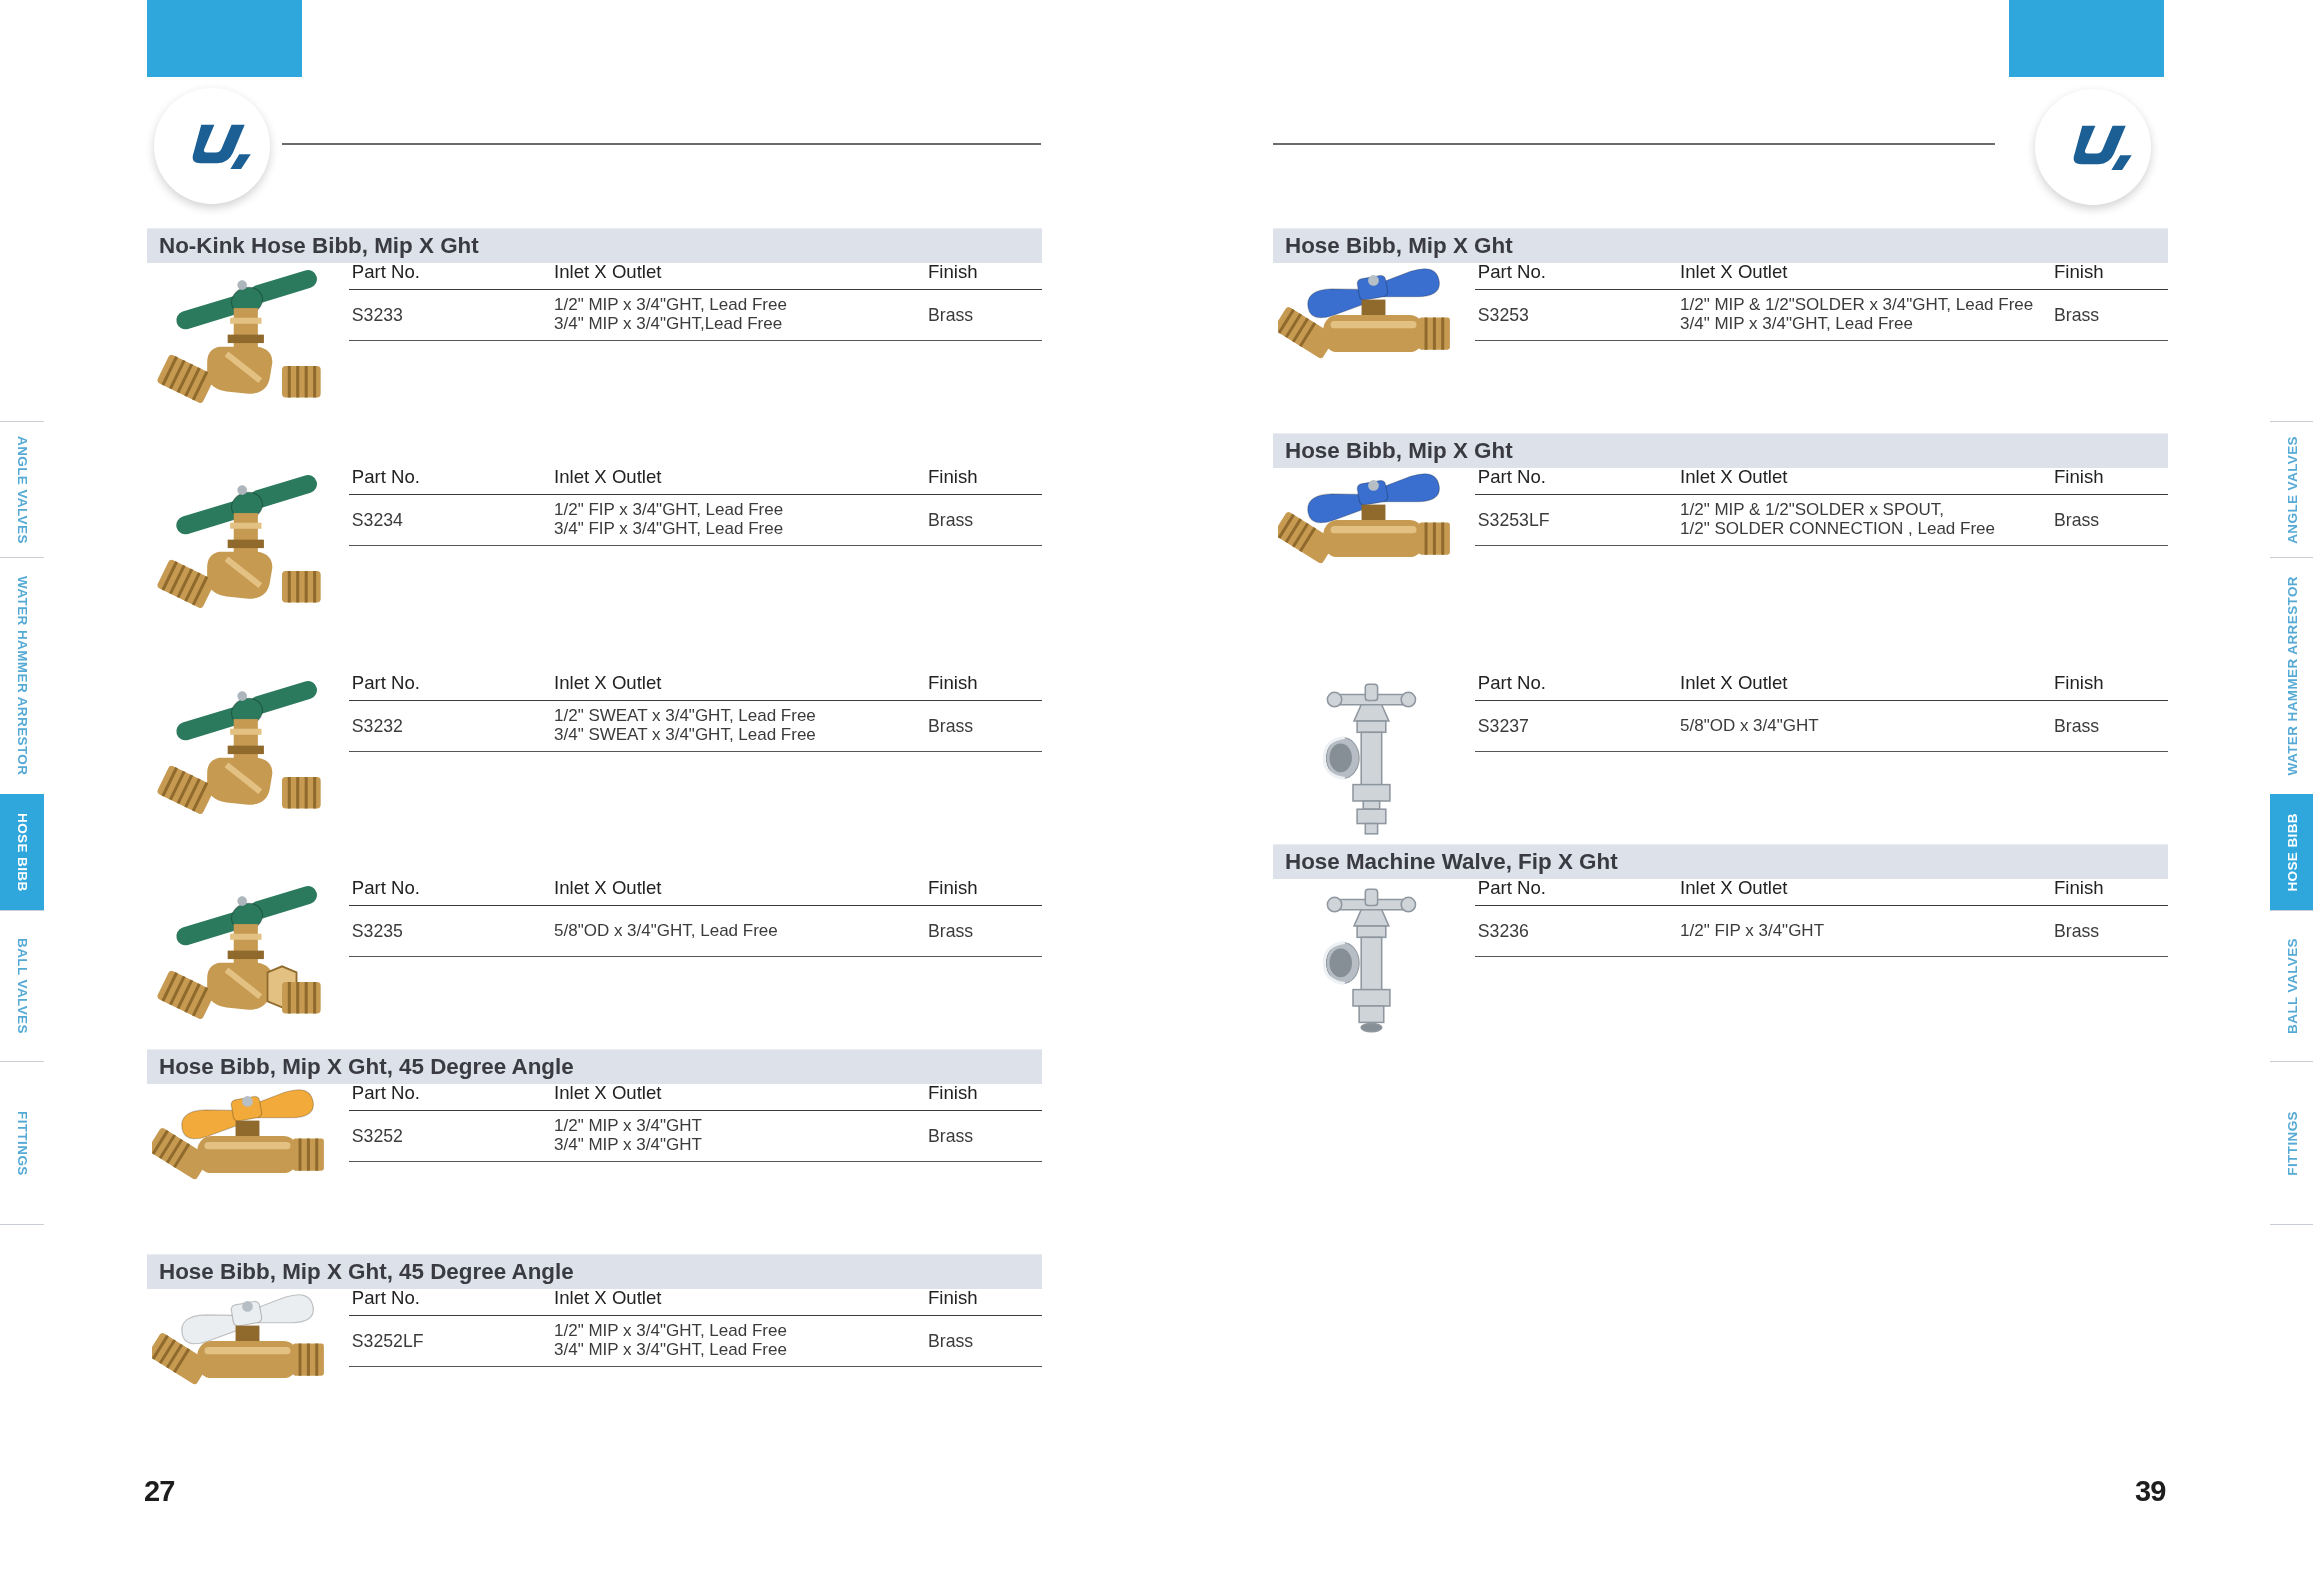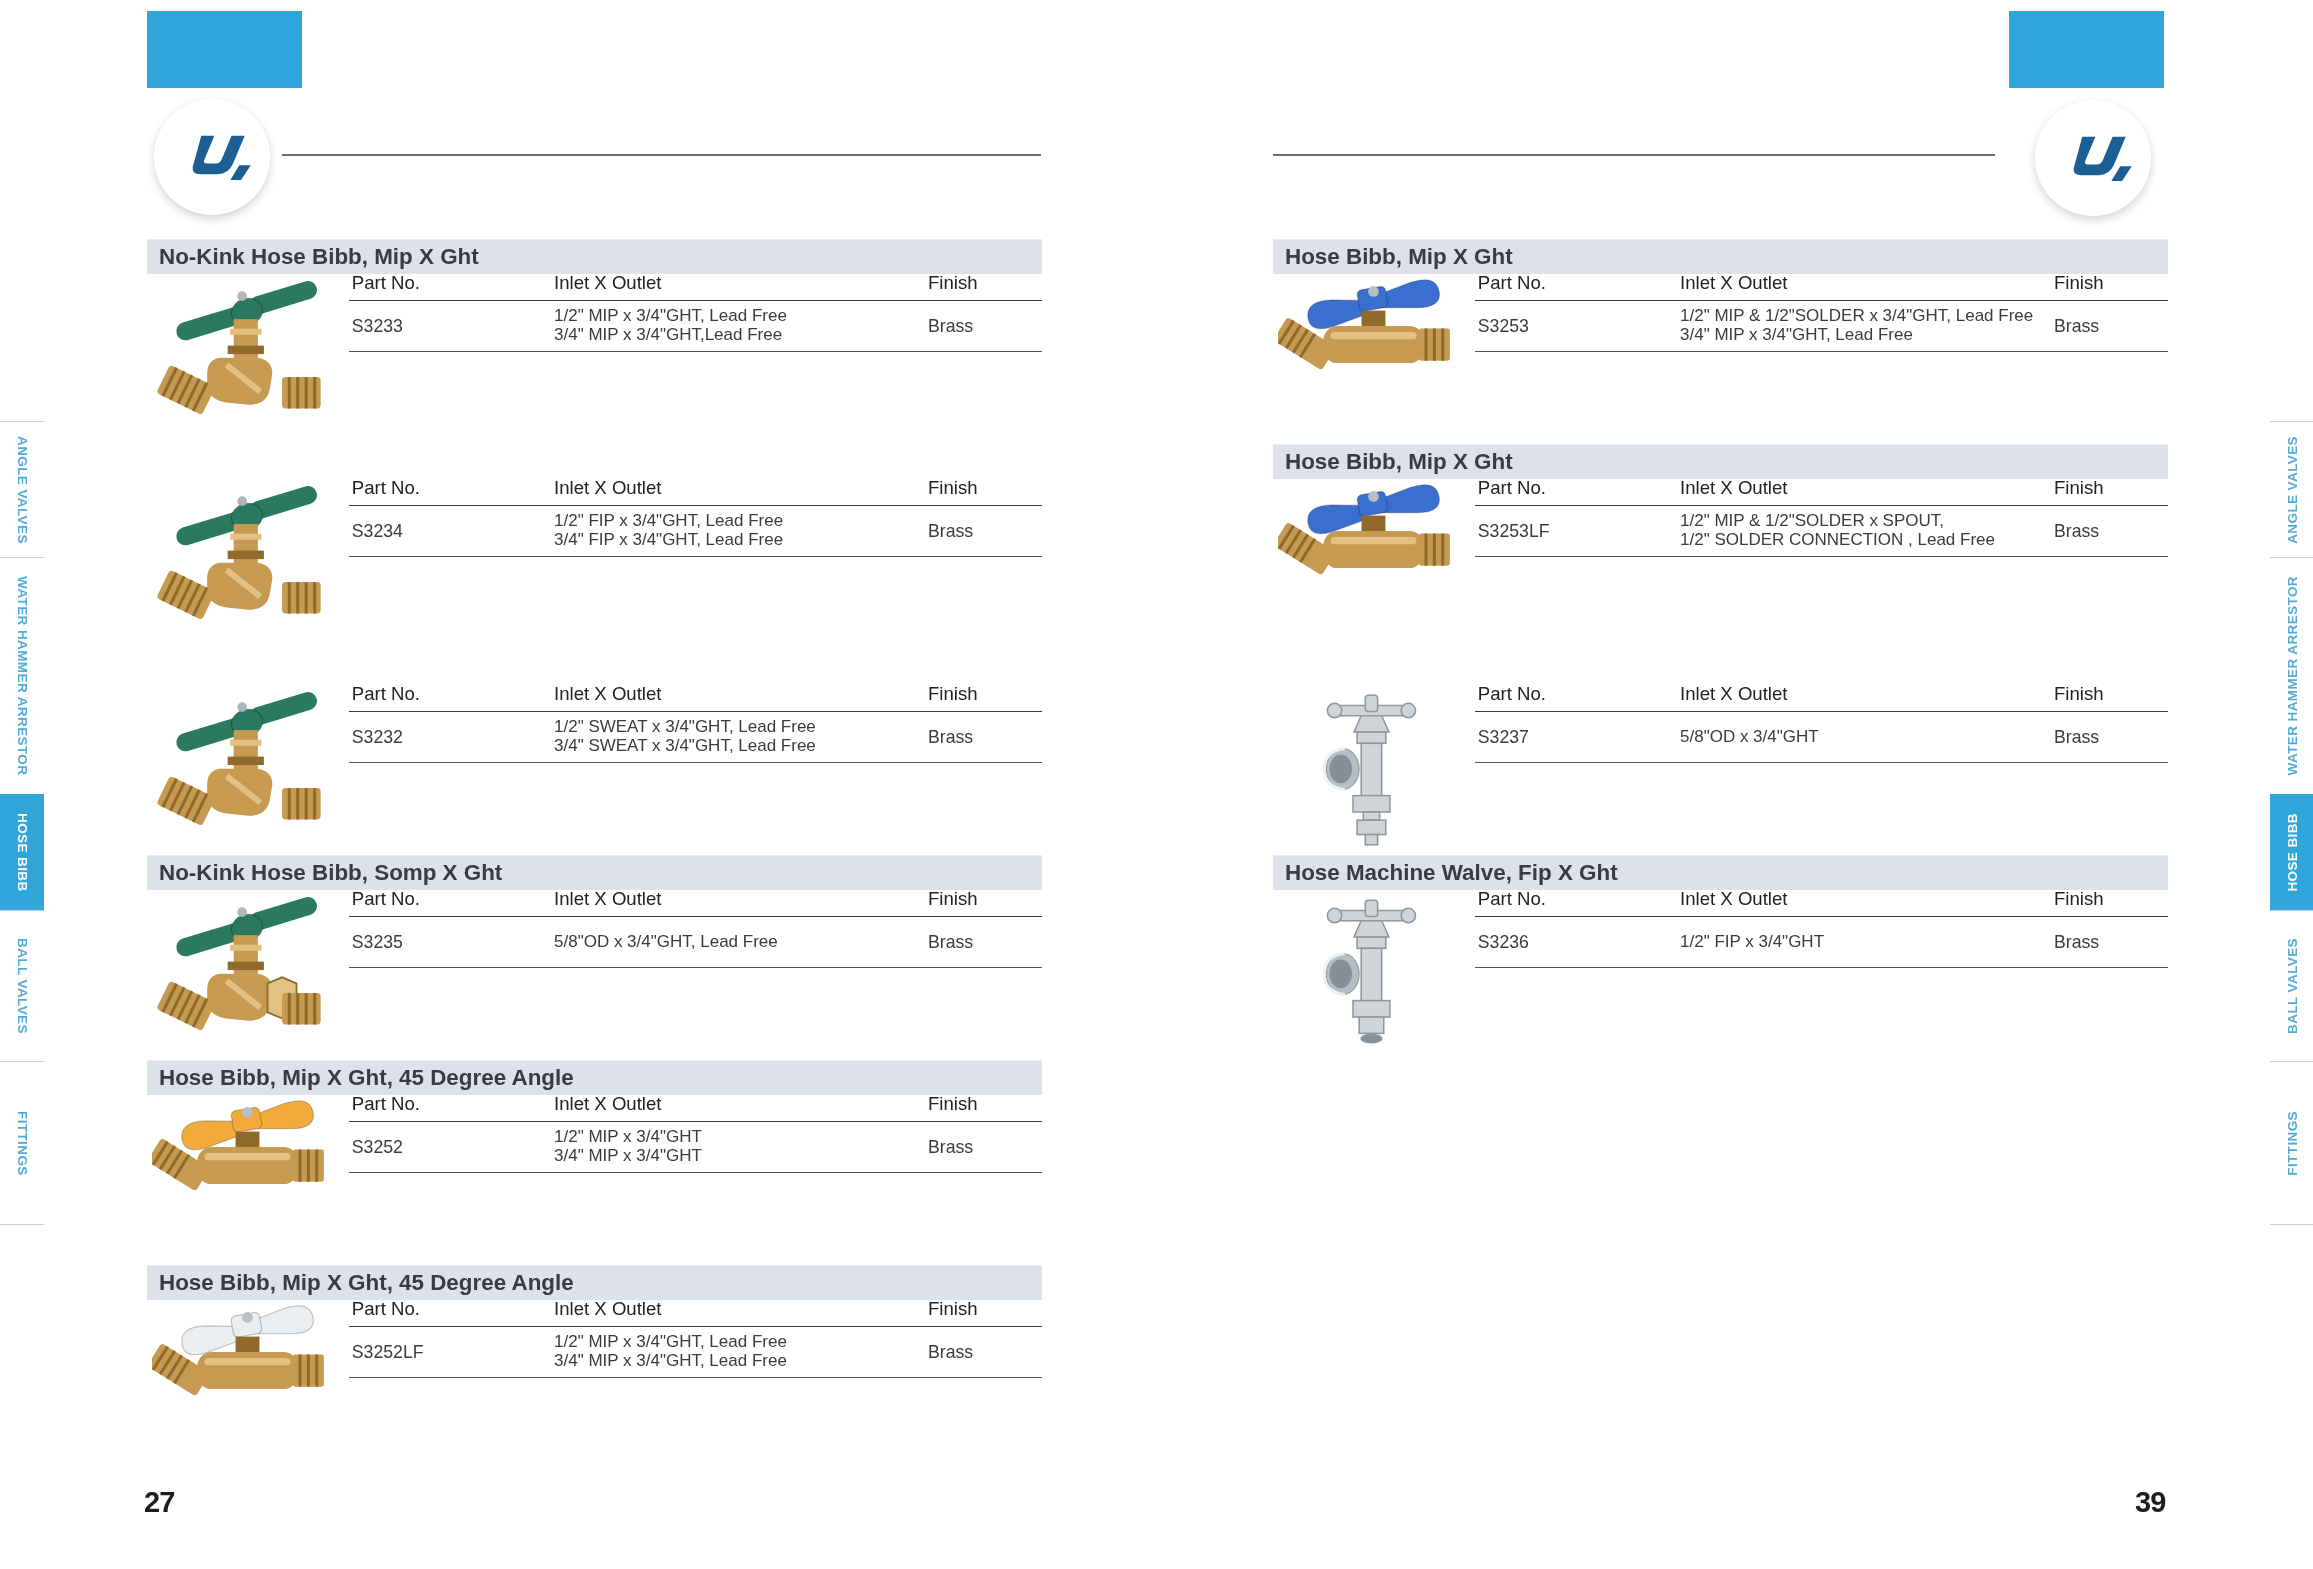--- a/index.html
+++ b/index.html
@@ -1,20 +1,20 @@
 <!DOCTYPE html>
 <html style="--accent-blue: #2fa7dc; --logo-navy: #1b5f94; --section-bar-bg: #dce1ea; --section-bar-text: #3a3a42; --tab-text: #55aad5; --rule-gray: #6b6b6b; --table-rule: #3c3c3c; --body-text: #3b3b3b; --brass: #c79a52; --chrome: #cfd4d9;font-size:15px"><head>
 <meta charset="utf-8">
 <style>
   html,body{margin:0;padding:0;background:#fff;}
   body{width:2314px;height:1570px;position:relative;overflow:hidden;
        font-family:"Liberation Sans", sans-serif;color:var(--body-text,#3b3b3b);}
 
   
-  .page{position:absolute;top:11px;height:1200px;width:1157px;}
+  .page{position:absolute;top:0;height:1200px;width:1157px;}
   .page-left{left:0;}
   .page-right{left:1157px;}
 
   .band{position:absolute;top:0;width:155px;height:77px;background:var(--accent-blue);}
   .page-left .band{left:147px;}
   .page-right .band{left:852px;}
 
   .logo-circle{position:absolute;width:116px;height:116px;border-radius:50%;background:#fff;
                box-shadow:0 3.7px 9.3px rgba(0,0,0,.18);display:flex;align-items:center;justify-content:center;}
   .page-left .logo-circle{left:154px;top:88px;}
@@ -246,23 +246,20 @@
         <span class="cell c2 inlet">
               <div>1/2" SWEAT x 3/4"GHT, Lead Free</div>
               <div>3/4" SWEAT x 3/4"GHT, Lead Free</div>
             </span>
         <span class="cell c3 finish">Brass</span>
       </div>
     </div>
   </section>
 
   <section class="product" style="top: 844px;">
-    <div class="bar">
-      <span class="bar-text">No-Kink Hose Bibb, Somp X Ght</span>
-    </div>
     <div class="pimg">
           <svg viewBox="0 0 150 130" width="186" height="157">
       <g transform="rotate(-17 75 28)">
         <rect x="14" y="21" width="58" height="15" rx="7.5" fill="#2b7a5e"></rect>
         <rect x="78" y="18" width="58" height="15" rx="7.5" fill="#2b7a5e"></rect>
         <ellipse cx="75" cy="28" rx="13" ry="11" fill="#2b7a5e" stroke="rgba(0,0,0,.25)"></ellipse>
       </g>
       <circle cx="71" cy="15" r="4" fill="#aeb6bd"></circle>
       <rect x="64" y="34" width="20" height="34" fill="#c79a52"></rect>
       <rect x="61" y="42" width="26" height="5" fill="#e2c183"></rect>

